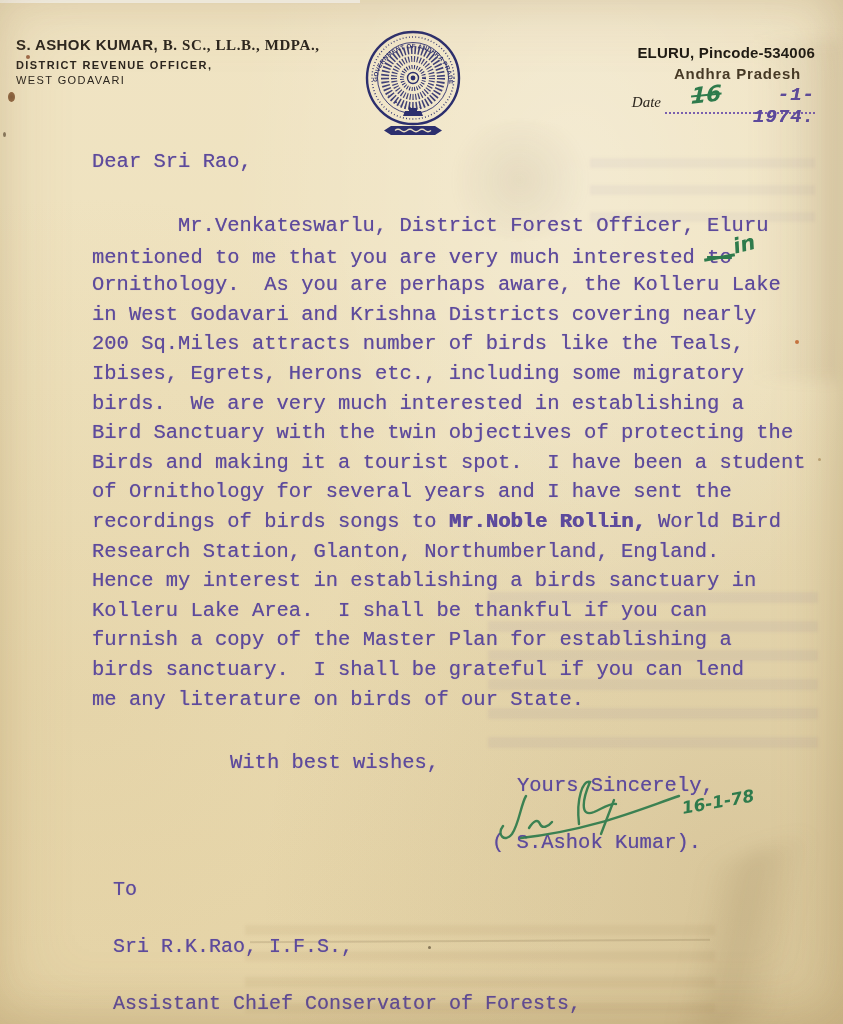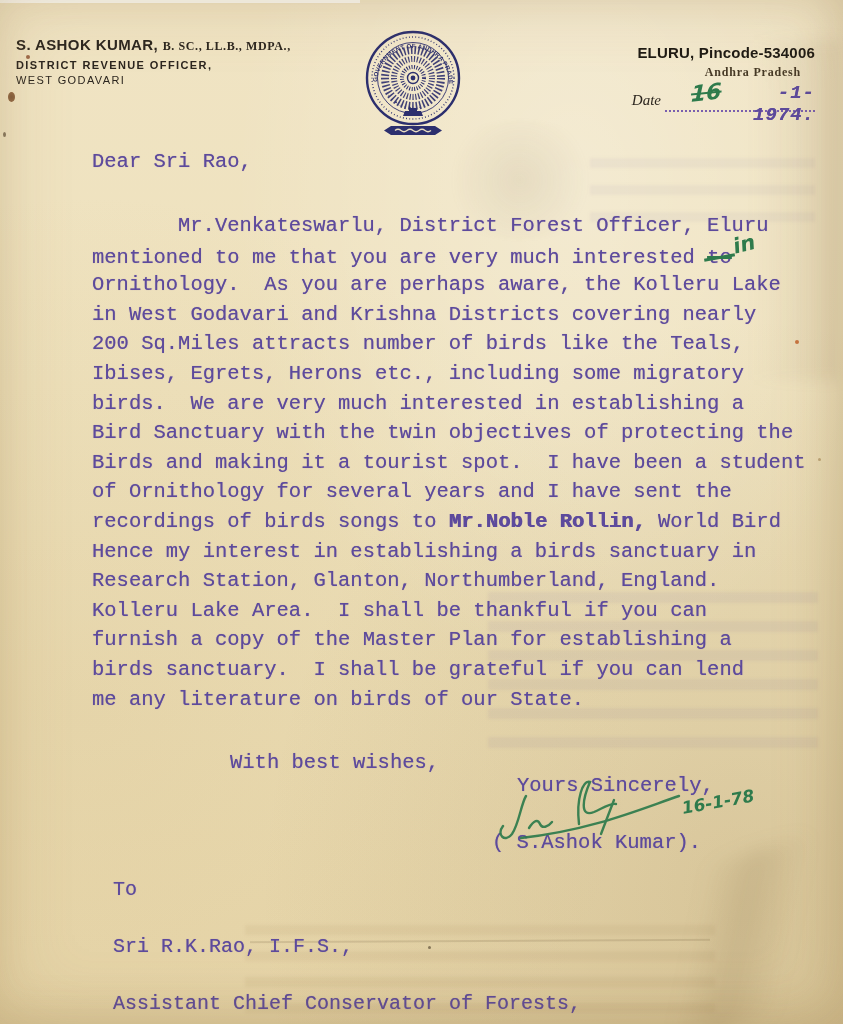--- a/index.html
+++ b/index.html
@@ -35,27 +35,27 @@
   .speck{position:absolute;border-radius:50%;}
   .s1{left:8px;top:92px;width:7px;height:10px;background:radial-gradient(circle,#6e4426,#8a5a34);opacity:.85;}
   .s2{left:26px;top:55px;width:4px;height:4px;background:#8a4a2a;opacity:.8;}
   .s3{left:3px;top:132px;width:3px;height:5px;background:#5a4a38;opacity:.7;}
   .s4{left:795px;top:340px;width:4px;height:4px;background:#c0622a;opacity:.85;}
   .s5{left:428px;top:946px;width:3px;height:3px;background:#4a3a28;opacity:.6;}
   .s6{left:818px;top:458px;width:3px;height:3px;background:#a08050;opacity:.6;}
   
   .sender{position:absolute;left:16px;top:36px;color:#2c261f;}
   .sender-name{font-size:15px;font-weight:bold;letter-spacing:.4px;}
-  .sender-name .quals{font-size:12px;font-family:"Liberation Serif",serif;font-weight:bold;letter-spacing:.6px;}
+  .sender-name .quals{font-size:15px;font-family:"Liberation Serif",serif;font-weight:bold;letter-spacing:.6px;}
   .sender-title{font-size:11px;font-weight:bold;letter-spacing:1.4px;margin-top:5px;}
   .sender-district{font-size:11px;font-weight:normal;letter-spacing:1.4px;margin-top:3px;}
   .seal{position:absolute;left:362px;top:28px;width:102px;height:112px;}
   .addr{position:absolute;right:28px;top:44px;width:210px;text-align:right;color:#1e1a14;}
   .addr-place{font-size:15px;font-weight:bold;letter-spacing:.2px;}
-  .addr-state{font-family:Liberation Serif, serif;font-size:12px;font-weight:bold;color:#473a26;
+  .addr-state{font-family:Liberation Sans, sans-serif;font-size:15px;font-weight:bold;color:#473a26;
       letter-spacing:.8px;margin-top:4px;padding-right:14px;}
   .dateline{margin-top:8px;font-family:"Liberation Serif",serif;font-style:italic;font-size:15px;
       color:#2c261f;display:flex;justify-content:flex-end;align-items:center;}
   .dots{display:inline-block;width:150px;height:22px;border-bottom:2px dotted #7a5fae;position:relative;margin-left:4px;}
   .hand-day{position:absolute;left:26px;top:-8px;color:#2e7b4c;font-family:"DejaVu Sans",sans-serif;
       font-style:italic;font-weight:bold;font-size:22px;transform:rotate(-6deg) skewX(-8deg);
       text-decoration:line-through;text-decoration-thickness:2px;}
   .typed-date{position:absolute;left:58px;top:-6px;font-family:"Liberation Mono",monospace;font-weight:bold;
       font-size:19px;letter-spacing:1px;color:#5d4a9c;text-shadow:0 0 .6px rgba(93,74,156,.8);}
   
@@ -157,22 +157,22 @@
       <div class="line"><span>mentioned to me that you are very much interested</span> <span class="struck">to</span><span class="ink-insert">in</span></div>
       <div class="line">Ornithology.  As you are perhaps aware, the Kolleru Lake</div>
       <div class="line">in West Godavari and Krishna Districts covering nearly</div>
       <div class="line">200 Sq.Miles attracts number of birds like the Teals,</div>
       <div class="line">Ibises, Egrets, Herons etc., including some migratory</div>
       <div class="line">birds.  We are very much interested in establishing a</div>
       <div class="line">Bird Sanctuary with the twin objectives of protecting the</div>
       <div class="line">Birds and making it a tourist spot.  I have been a student</div>
       <div class="line">of Ornithology for several years and I have sent the</div>
       <div class="line"><span>recordings of birds songs to </span><span class="overtype">Mr.Noble Rollin,</span><span> World Bird</span></div>
+      <div class="line">Research Station, Glanton, Northumberland, England.</div>
       <div class="line">Hence my interest in establishing a birds sanctuary in</div>
-      <div class="line">Research Station, Glanton, Northumberland, England.</div>
       <div class="line">Kolleru Lake Area.  I shall be thankful if you can</div>
       <div class="line">furnish a copy of the Master Plan for establishing a</div>
       <div class="line">birds sanctuary.  I shall be grateful if you can lend</div>
       <div class="line">me any literature on birds of our State.</div>
     </div>
     <div class="closing">With best wishes,</div>
   </main>
 
   <div class="signoff typewriter">Yours Sincerely,</div>
 

